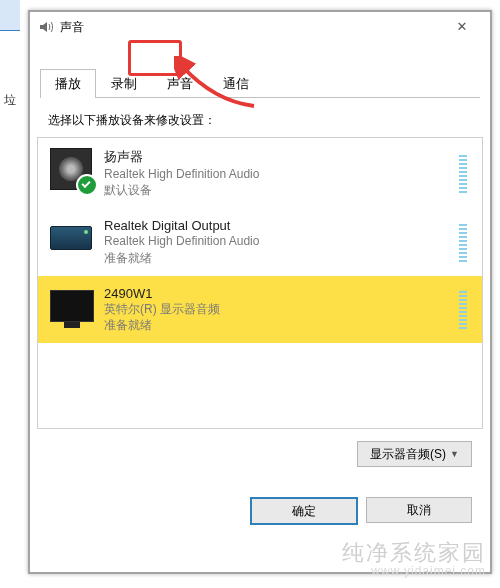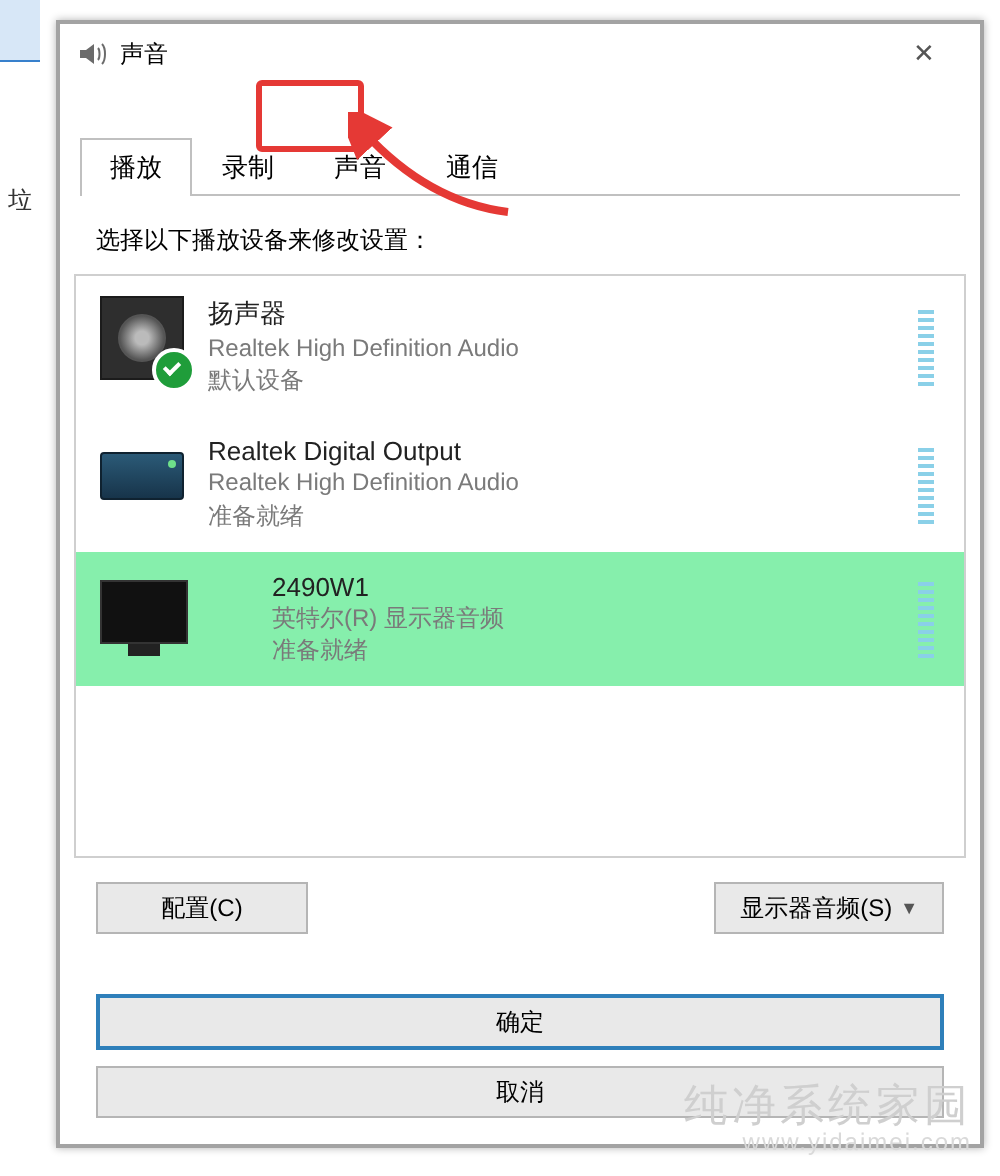--- a/index.html
+++ b/index.html
@@ -17,21 +17,21 @@
 
   .tabs-wrap{padding:6px 10px 0 10px;}
   .tabs{display:flex;border-bottom:1px solid #c0c0c0;position:relative;}
   .tab{padding:5px 14px;border:1px solid transparent;border-bottom:none;font-size:13px;position:relative;top:1px;background:transparent;margin-top:20px;}
   .tab.active{border-color:#c0c0c0;background:#fff;}
 
   .instr{padding:14px 18px 8px;font-size:12px;}
 
   .list-box{margin:0 7px;border:1px solid #cfcfcf;height:290px;overflow:hidden;}
   .dev{display:flex;align-items:flex-start;padding:10px 12px;}
-  .dev.sel{background:#86efac;gap:32px;}
+  .dev.sel{background:#fde047;}
   .icon-col{width:44px;height:44px;margin-right:10px;position:relative;}
   .txt-col{flex:1;}
   .dev-name{font-size:13px;color:#222;}
   .dev-desc{font-size:12px;color:#7a7a7a;line-height:1.35;}
   .level-col{width:14px;align-self:stretch;display:flex;align-items:center;justify-content:center;}
   .level-bar{width:8px;height:40px;background:repeating-linear-gradient(to top,#8ad0e8 0 2px,transparent 2px 4px);}
 
   .spk-box{width:40px;height:40px;background:#2e2e2e;border:1px solid #1b1b1b;display:flex;align-items:center;justify-content:center;}
   .spk-cone{width:24px;height:24px;border-radius:50%;background:radial-gradient(circle,#bbb 20%,#555 65%);} 
   .ok-badge{position:absolute;right:-4px;bottom:-4px;width:18px;height:18px;border-radius:50%;background:#1f9d3a;border:2px solid #fff;}
@@ -41,21 +41,21 @@
   .digi:before{content:"";position:absolute;right:3px;top:3px;width:4px;height:4px;border-radius:50%;background:#6fe08a;}
 
   .mon{width:42px;height:30px;background:#111;border:1px solid #333;margin-top:4px;}
   .mon-stand{width:16px;height:6px;background:#222;margin:0 auto;}
 
   .btn-row{display:flex;padding:12px 18px 0;gap:8px;}
   .spacer{flex:1;}
   .btn{min-width:80px;height:24px;padding:0 12px;background:#e9e9e9;border:1px solid #b5b5b5;font-size:12px;display:flex;align-items:center;justify-content:center;}
   .tri{margin-left:4px;font-size:9px;color:#555;}
 
-  .ok-row{display:flex;justify-content:flex-end;gap:8px;padding:30px 18px 0;flex-direction:column;}
+  .ok-row{display:flex;justify-content:flex-end;gap:8px;padding:30px 18px 0;}
   .btn.primary{border:2px solid #2e7fba;background:#e9e9e9;}
 
   .annot{position:absolute;left:128px;top:40px;width:48px;height:30px;border:3px solid #e53935;border-radius:3px;pointer-events:none;z-index:30;}
   .arrow{position:absolute;left:174px;top:56px;z-index:30;pointer-events:none;}
 
   .watermark{position:absolute;right:14px;bottom:10px;text-align:right;color:#cfcfcf;font-size:22px;letter-spacing:2px;line-height:1.1;z-index:40;pointer-events:none;}
   .watermark .sub{font-size:12px;letter-spacing:1px;color:#d9d9d9;}
 </style>
 </head>
 <body>
@@ -130,21 +130,20 @@
         <div class="dev-desc">英特尔(R) 显示器音频</div>
         <div class="dev-desc">准备就绪</div>
       </div>
       <div class="level-col">
           <div class="level-bar"></div>
         </div>
     </div>
   </div>
 
   <div class="btn-row">
-    <div class="btn">配置(C)</div>
     <div class="spacer"></div>
     <div class="btn">
       <span>显示器音频(S)</span>
       <span class="tri">▼</span>
     </div>
   </div>
 
   <div class="ok-row">
     <div class="btn primary">确定</div>
     <div class="btn">取消</div>

